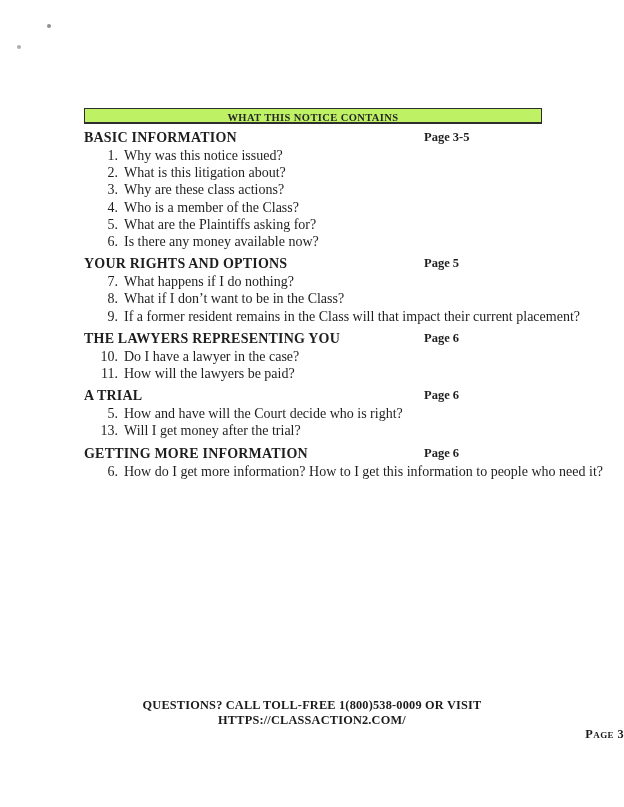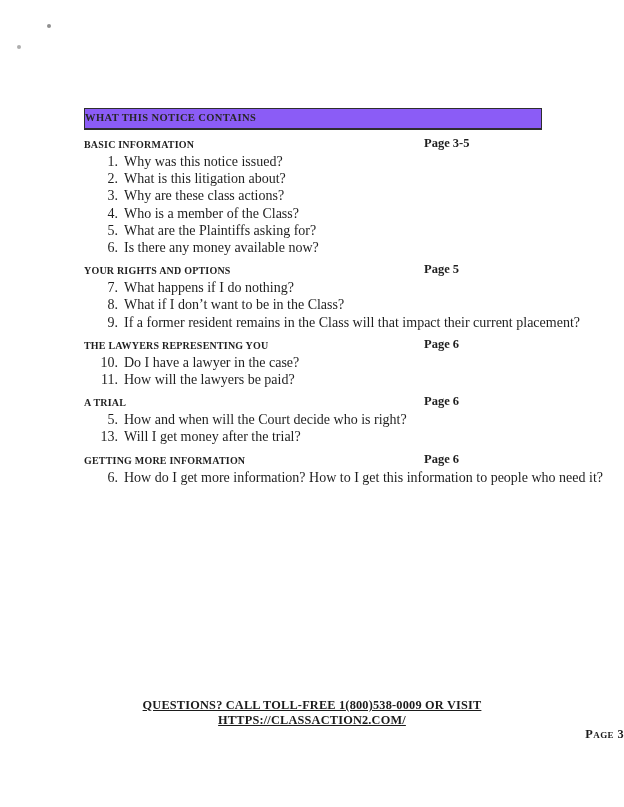--- a/index.html
+++ b/index.html
@@ -26,41 +26,42 @@
   .speck-2 { left: 17px; top: 45px; width: 4px; height: 4px; opacity: 0.55; }
 
   .content {
     position: absolute;
     left: 84px;
     top: 108px;
     width: 458px;
   }
 
   .banner {
-    height: 22px;
+    height: 16px;
     line-height: 17px;
-    background: #8b5cf6;
+    background: #bef264;
     border: 1px solid #2e2e2e;
     border-bottom-width: 2px;
+    text-align: center;
     font-weight: bold;
     font-size: 10.5px;
     letter-spacing: 0.4px;
     color: #262626;
     box-sizing: border-box;
   }
 
   .section-head {
     position: relative;
     margin: 5px 0 2px 0;
     height: 16px;
     line-height: 16px;
   }
   .sec-title {
     font-weight: bold;
-    font-size: 10px;
+    font-size: 14px;
     letter-spacing: 0.2px;
   }
   .sec-page {
     position: absolute;
     left: 340px;
     top: 0;
     font-weight: bold;
     font-size: 12.5px;
   }
 
@@ -83,21 +84,20 @@
     right: 0;
     top: 698px;
     text-align: center;
     font-weight: bold;
     color: #1b1b1b;
   }
   .footer-line1, .footer-line2 {
     font-size: 12.3px;
     line-height: 14.5px;
     letter-spacing: 0.2px;
-    text-decoration: underline;
   }
   .footer-page {
     font-size: 12.3px;
     line-height: 15px;
     font-variant: small-caps;
     letter-spacing: 0.4px;
     text-align: right;
   }
 </style>
 </head>
@@ -163,21 +163,21 @@
       <span class="q-num">11.</span><span class="q-text">How will the lawyers be paid?</span>
     </div>
   </div>
 
   <div class="section">
     <div class="section-head">
       <span class="sec-title">A TRIAL</span>
       <span class="sec-page">Page 6</span>
     </div>
     <div class="q-row">
-      <span class="q-num">5.</span><span class="q-text">How and when will the Court decide who is right?</span>
+      <span class="q-num">5.</span><span class="q-text">How and have will the Court decide who is right?</span>
     </div>
     <div class="q-row">
       <span class="q-num">13.</span><span class="q-text">Will I get money after the trial?</span>
     </div>
   </div>
 
   <div class="section">
     <div class="section-head">
       <span class="sec-title">GETTING MORE INFORMATION</span>
       <span class="sec-page">Page 6</span>

